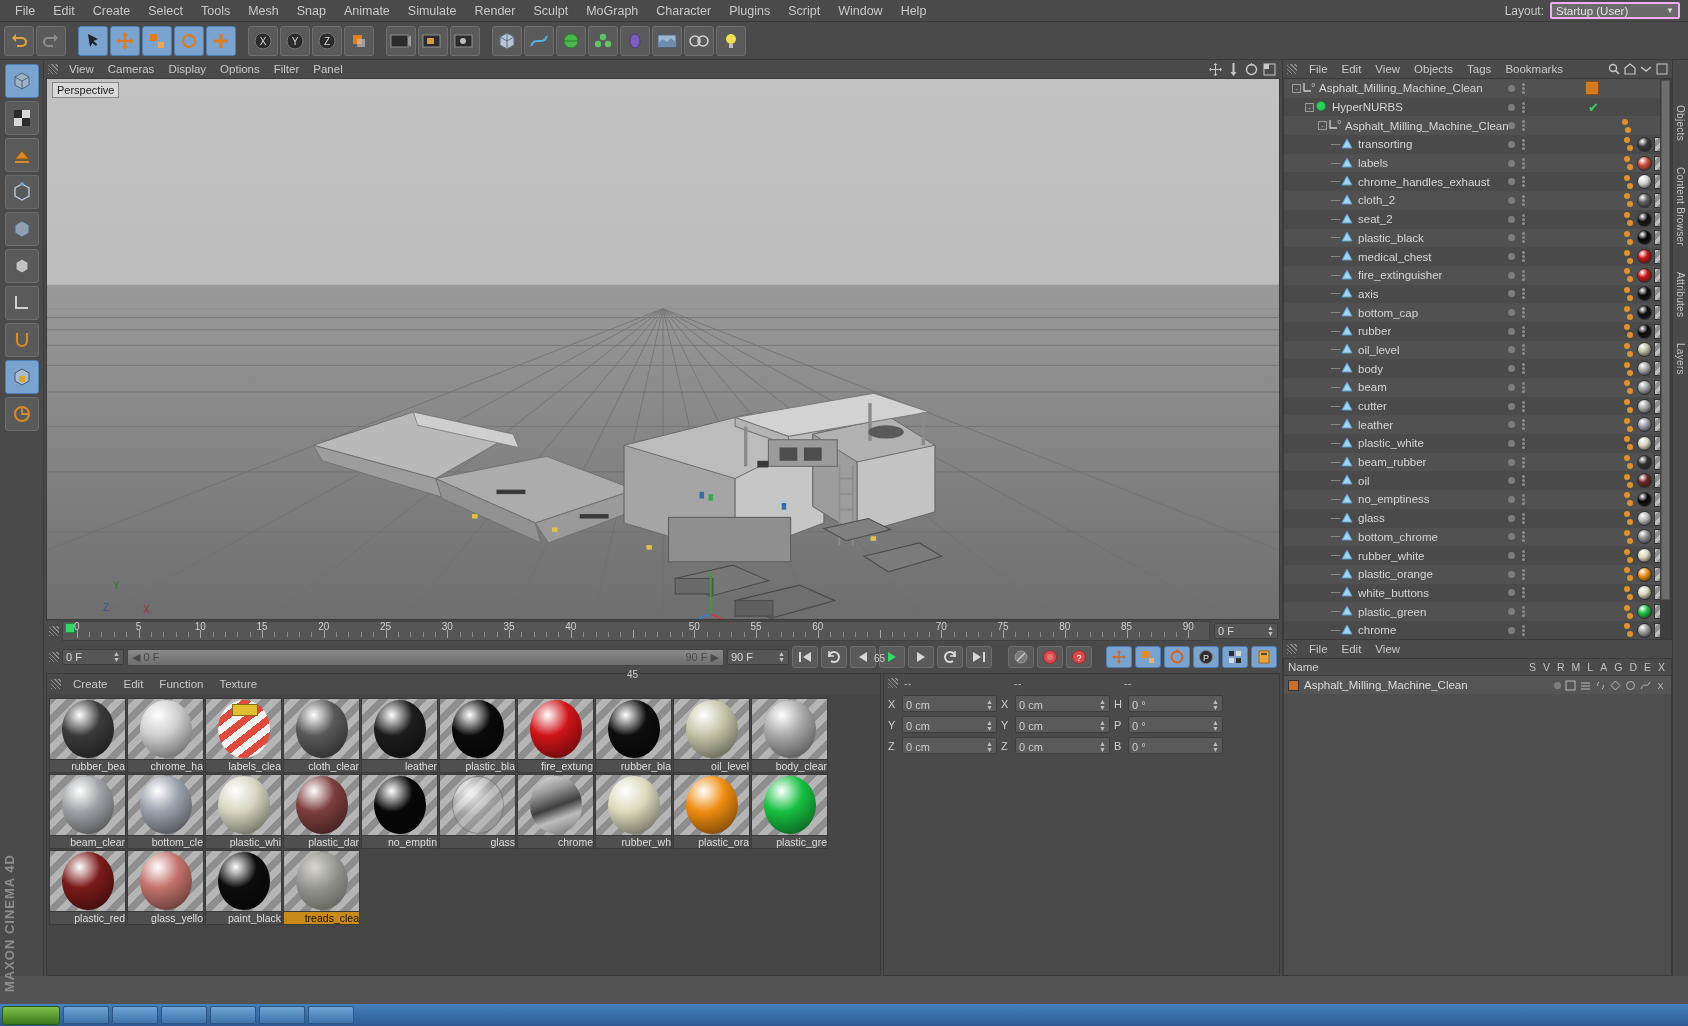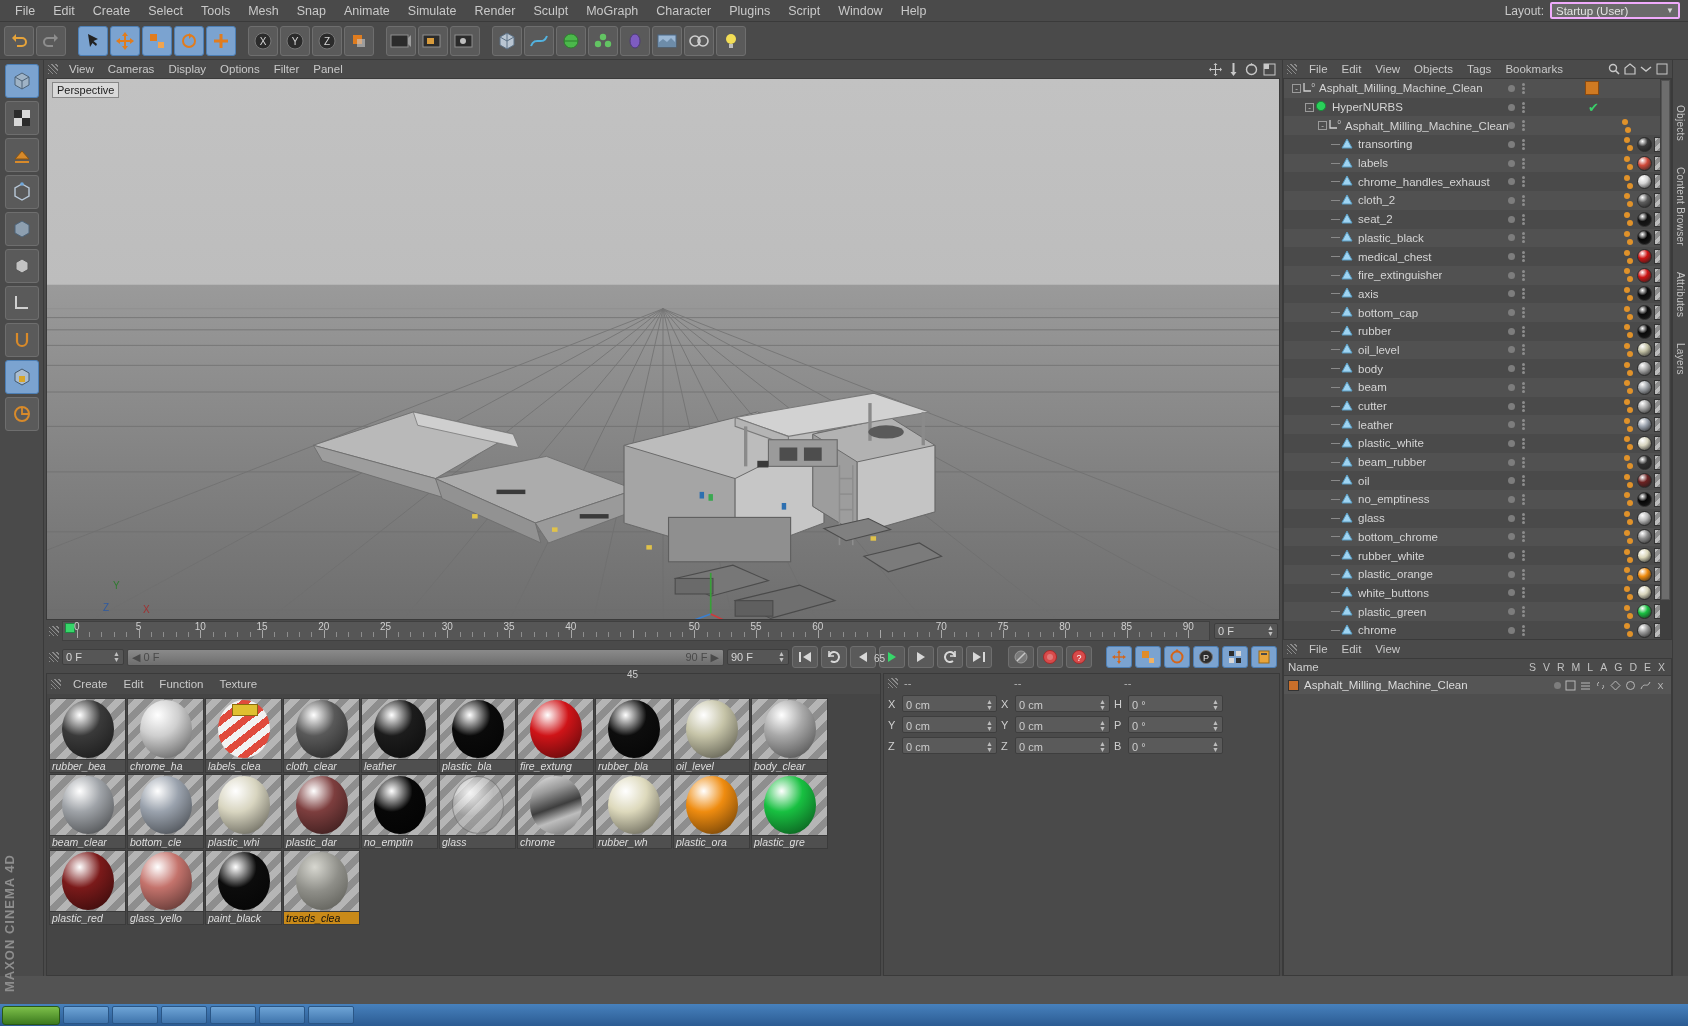--- a/index.html
+++ b/index.html
@@ -138,23 +138,23 @@
   .matcell { width:77px; }
   .matthumb {
     width:77px;height:62px;
     background-image:
       repeating-linear-gradient(-45deg, #b5b5b5 0 7px, #8e8e8e 7px 14px);
     border:1px solid #393939; position:relative; overflow:hidden;
   }
   .matball { position:absolute; left:50%; top:50%; transform:translate(-50%,-50%);
      width:52px;height:58px;border-radius:50%;}
   .matname {
-    width:77px; height:13px; font-size:10.5px; color:#dedede; text-align:left;
+    width:77px; height:13px; font-size:10.5px; color:#dedede; text-align:right;
     background:#4f4f4f; border:1px solid #3b3b3b; border-top:none;
-    overflow:hidden; white-space:nowrap; padding-left:2px; line-height:13px;font-style:italic;
+    overflow:hidden; white-space:nowrap; padding-left:2px; line-height:13px;
   }
   .matname.selected { background:#c98a19; color:#101010; }
 
   
   .coordwrap { flex:1; margin-left:2px; background:#4a4a4a; border:1px solid #3a3a3a; display:flex; flex-direction:column;}
   .coordhdr { height:18px; display:flex; align-items:center; padding-left:4px; gap:0; font-size:11px;}
   .coordhdr .grip { width:10px;height:10px;margin-right:6px;background-image:repeating-linear-gradient(45deg,#8a8a8a 0 1px,transparent 1px 3px);}
   .coordhdr .dash { width:110px; color:#b5b5b5; }
   .coordrows { padding:3px 4px 0 4px; }
   .crow { display:flex; align-items:center; gap:4px; margin-bottom:4px; }

